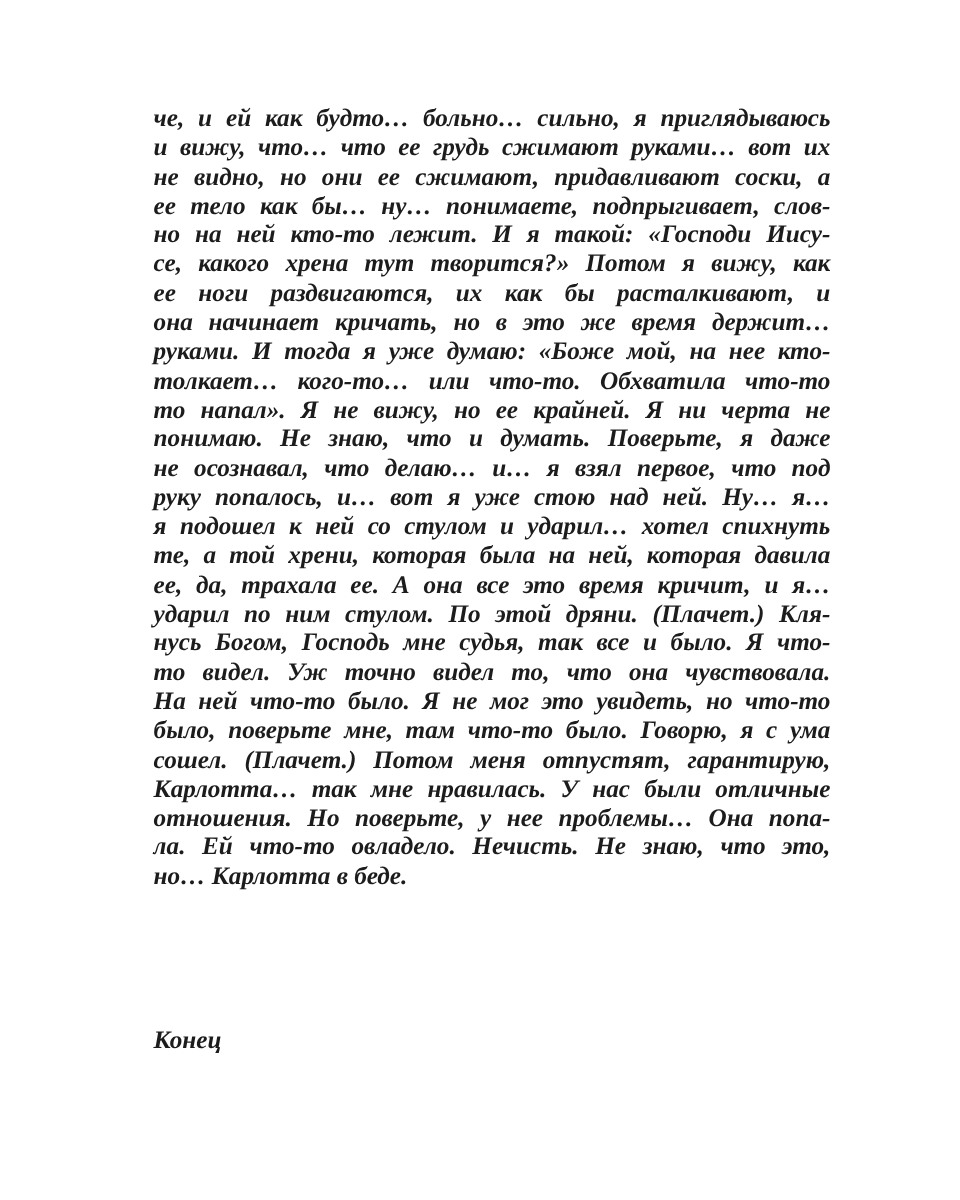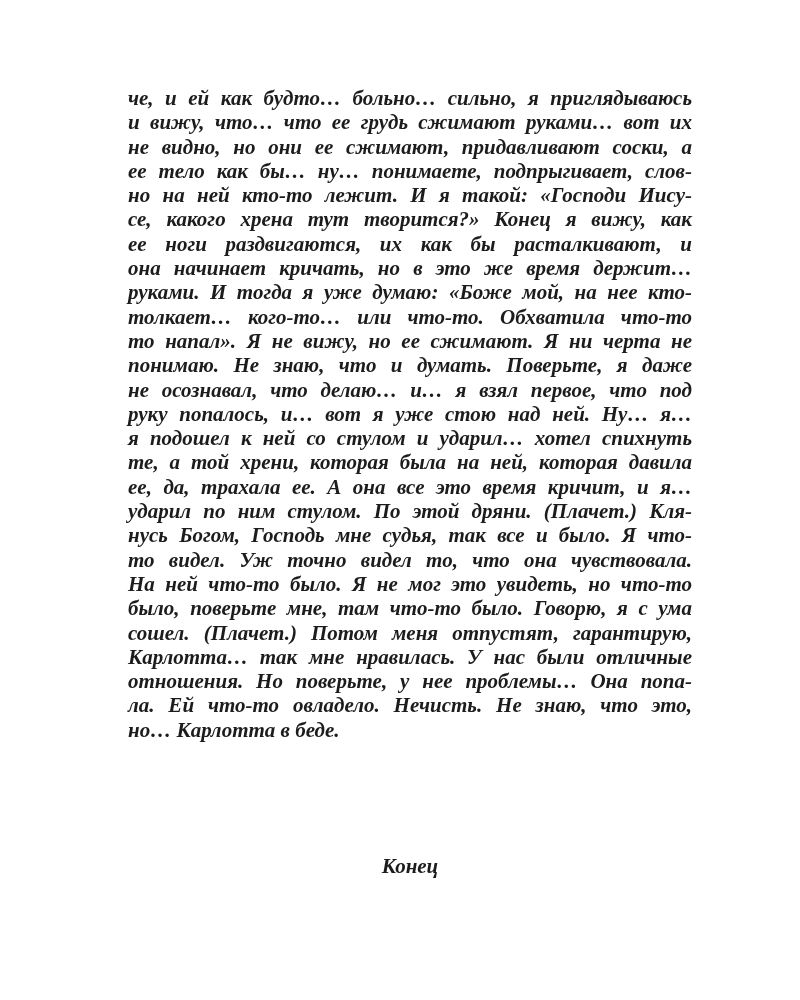--- a/index.html
+++ b/index.html
@@ -36,39 +36,39 @@
   .ending {
     position: absolute;
     left: 128px;
     top: 854px;
     width: 564px;
     color: #1c1c1c;
     font-style: italic;
     font-weight: bold;
     font-size: 21px;
     line-height: 24.3px;
-    text-align: center;
+    text-align: left;
   }
 </style>
 </head>
 <body>
 
 <div class="page">
   <div class="text-block">
       <div class="text-line">че, и ей как будто… больно… сильно, я приглядываюсь</div>
       <div class="text-line">и вижу, что… что ее грудь сжимают руками… вот их</div>
       <div class="text-line">не видно, но они ее сжимают, придавливают соски, а</div>
       <div class="text-line">ее тело как бы… ну… понимаете, подпрыгивает, слов-</div>
       <div class="text-line">но на ней кто-то лежит. И я такой: «Господи Иису-</div>
-      <div class="text-line">се, какого хрена тут творится?» Конец я вижу, как</div>
+      <div class="text-line">се, какого хрена тут творится?» Потом я вижу, как</div>
       <div class="text-line">ее ноги раздвигаются, их как бы расталкивают, и</div>
       <div class="text-line">она начинает кричать, но в это же время держит…</div>
       <div class="text-line">руками. И тогда я уже думаю: «Боже мой, на нее кто-</div>
       <div class="text-line">толкает… кого-то… или что-то. Обхватила что-то</div>
-      <div class="text-line">то напал». Я не вижу, но ее сжимают. Я ни черта не</div>
+      <div class="text-line">то напал». Я не вижу, но ее крайней. Я ни черта не</div>
       <div class="text-line">понимаю. Не знаю, что и думать. Поверьте, я даже</div>
       <div class="text-line">не осознавал, что делаю… и… я взял первое, что под</div>
       <div class="text-line">руку попалось, и… вот я уже стою над ней. Ну… я…</div>
       <div class="text-line">я подошел к ней со стулом и ударил… хотел спихнуть</div>
       <div class="text-line">те, а той хрени, которая была на ней, которая давила</div>
       <div class="text-line">ее, да, трахала ее. А она все это время кричит, и я…</div>
       <div class="text-line">ударил по ним стулом. По этой дряни. (Плачет.) Кля-</div>
       <div class="text-line">нусь Богом, Господь мне судья, так все и было. Я что-</div>
       <div class="text-line">то видел. Уж точно видел то, что она чувствовала.</div>
       <div class="text-line">На ней что-то было. Я не мог это увидеть, но что-то</div>

